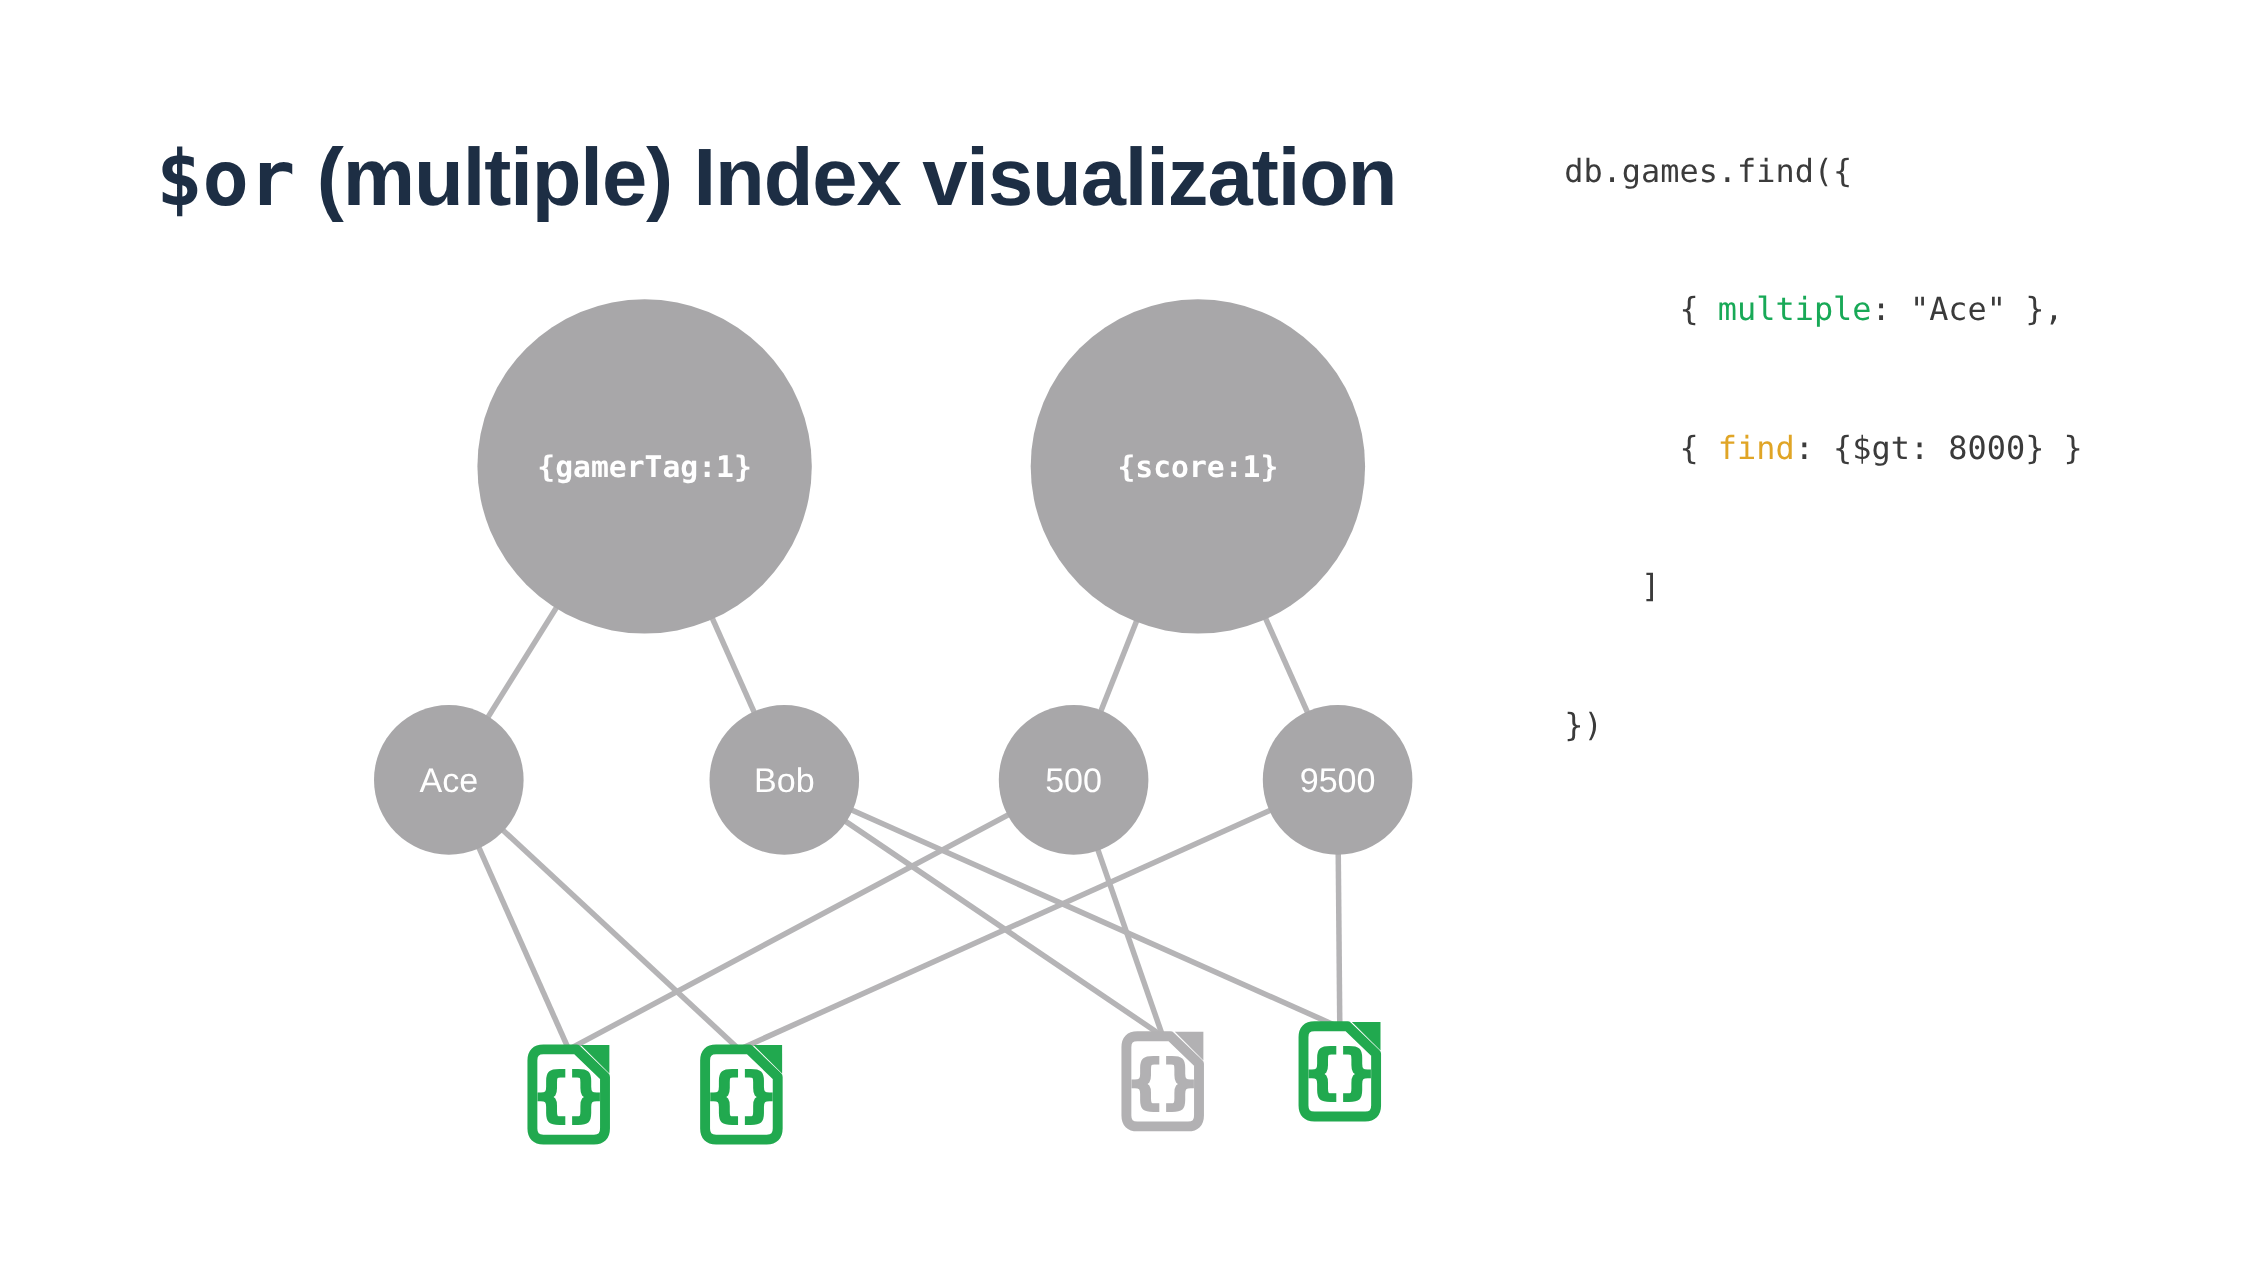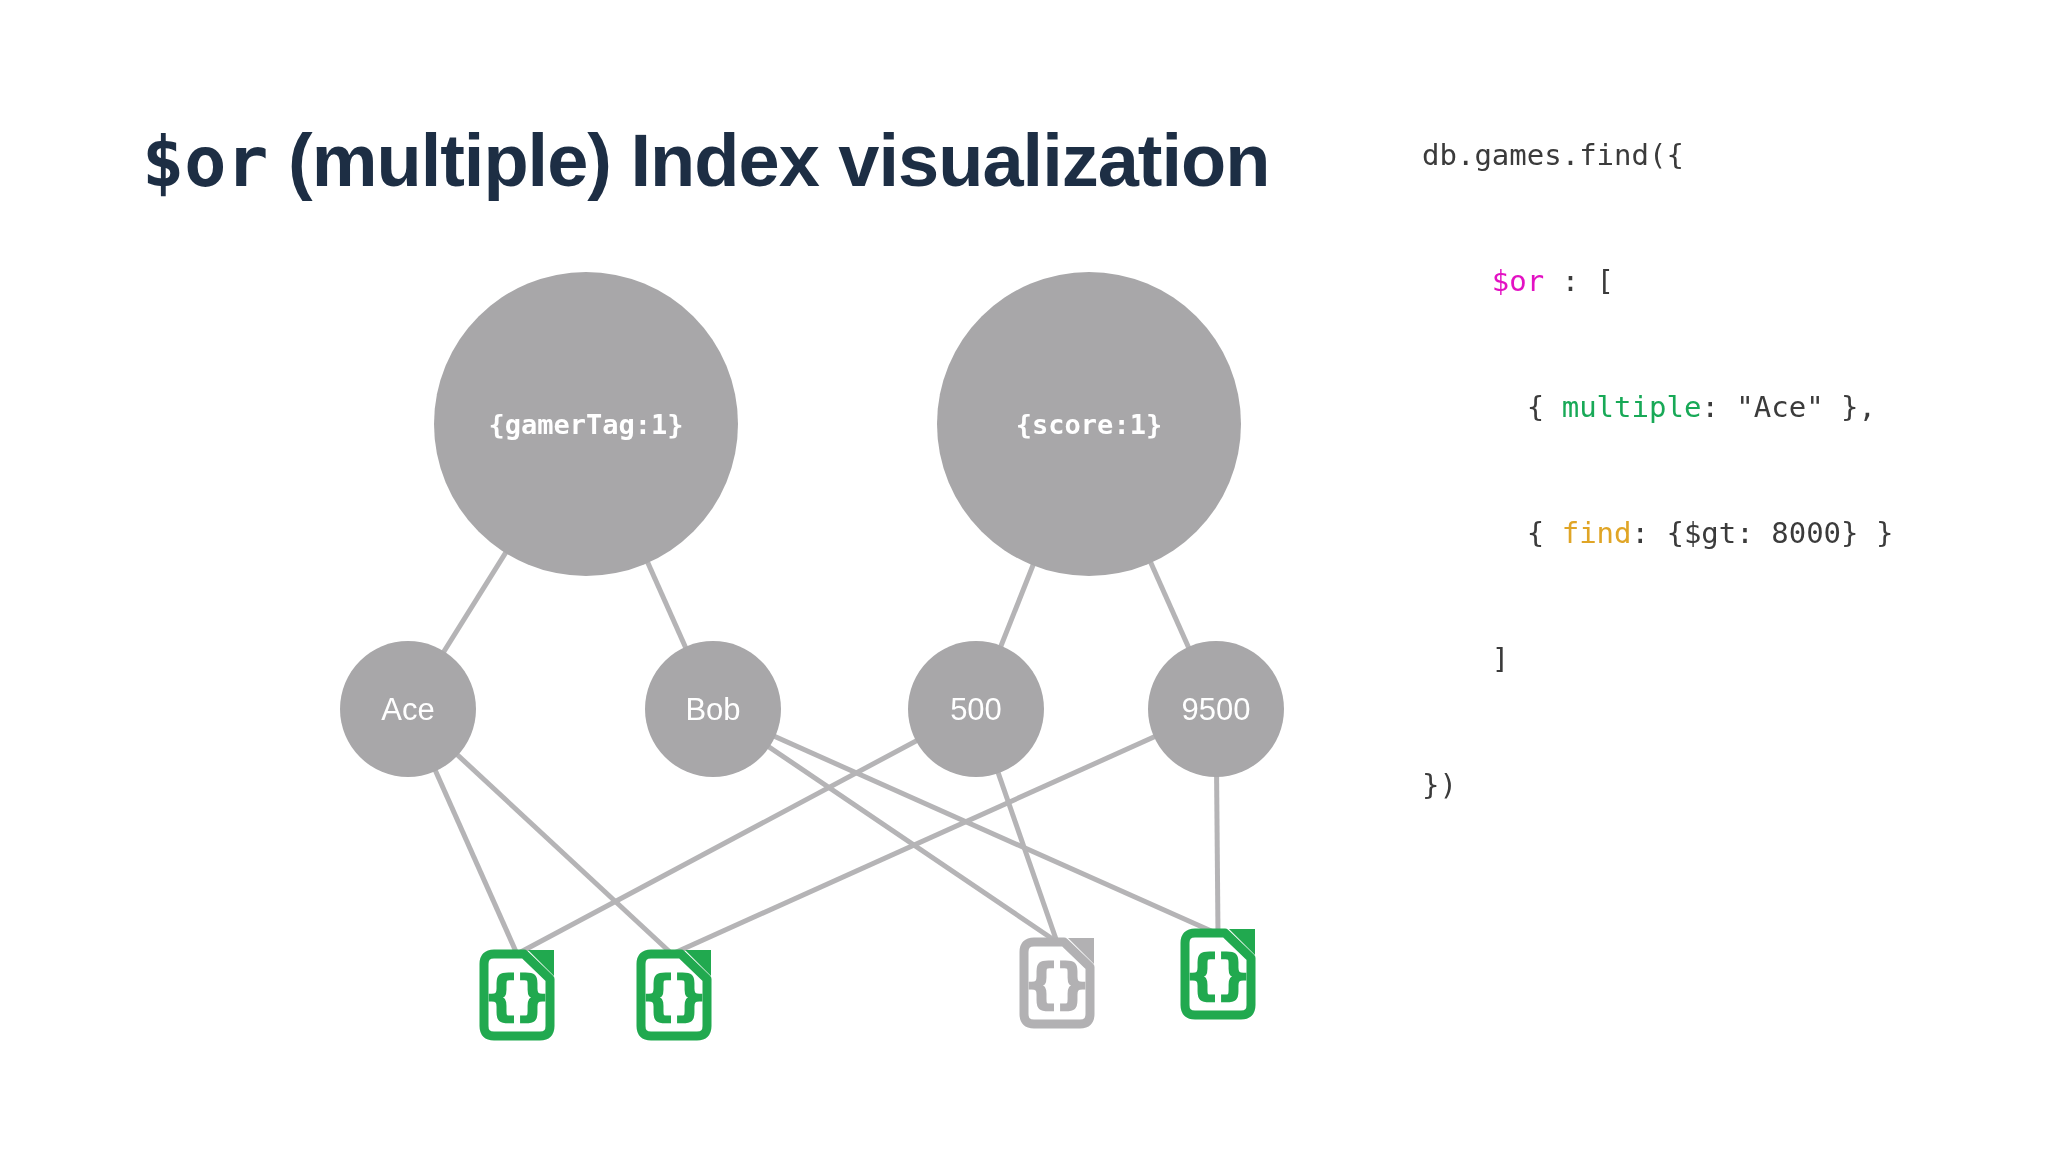--- a/index.html
+++ b/index.html
@@ -61,21 +61,20 @@
 </style>
 </head>
 <body>
 
 <div class="slide">
 
   <div class="title"><span class="mono">$or</span><span> (multiple) Index visualization</span></div>
 
   <div class="code">
     <div><span>db.games.find({</span></div>
-    <div><span>    </span><span class="tok-pink">$or</span><span> : [</span></div>
     <div><span>      { </span><span class="tok-green">multiple</span><span>: "Ace" },</span></div>
     <div><span>      { </span><span class="tok-gold">find</span><span>: {$gt: 8000} }</span></div>
     <div><span>    ]</span></div>
     <div><span>})</span></div>
   </div>
 
   <svg class="diagram" viewBox="0 0 2048 1152">
 
     <g>
       <line class="edge" x1="586" y1="424" x2="408" y2="709"></line>

